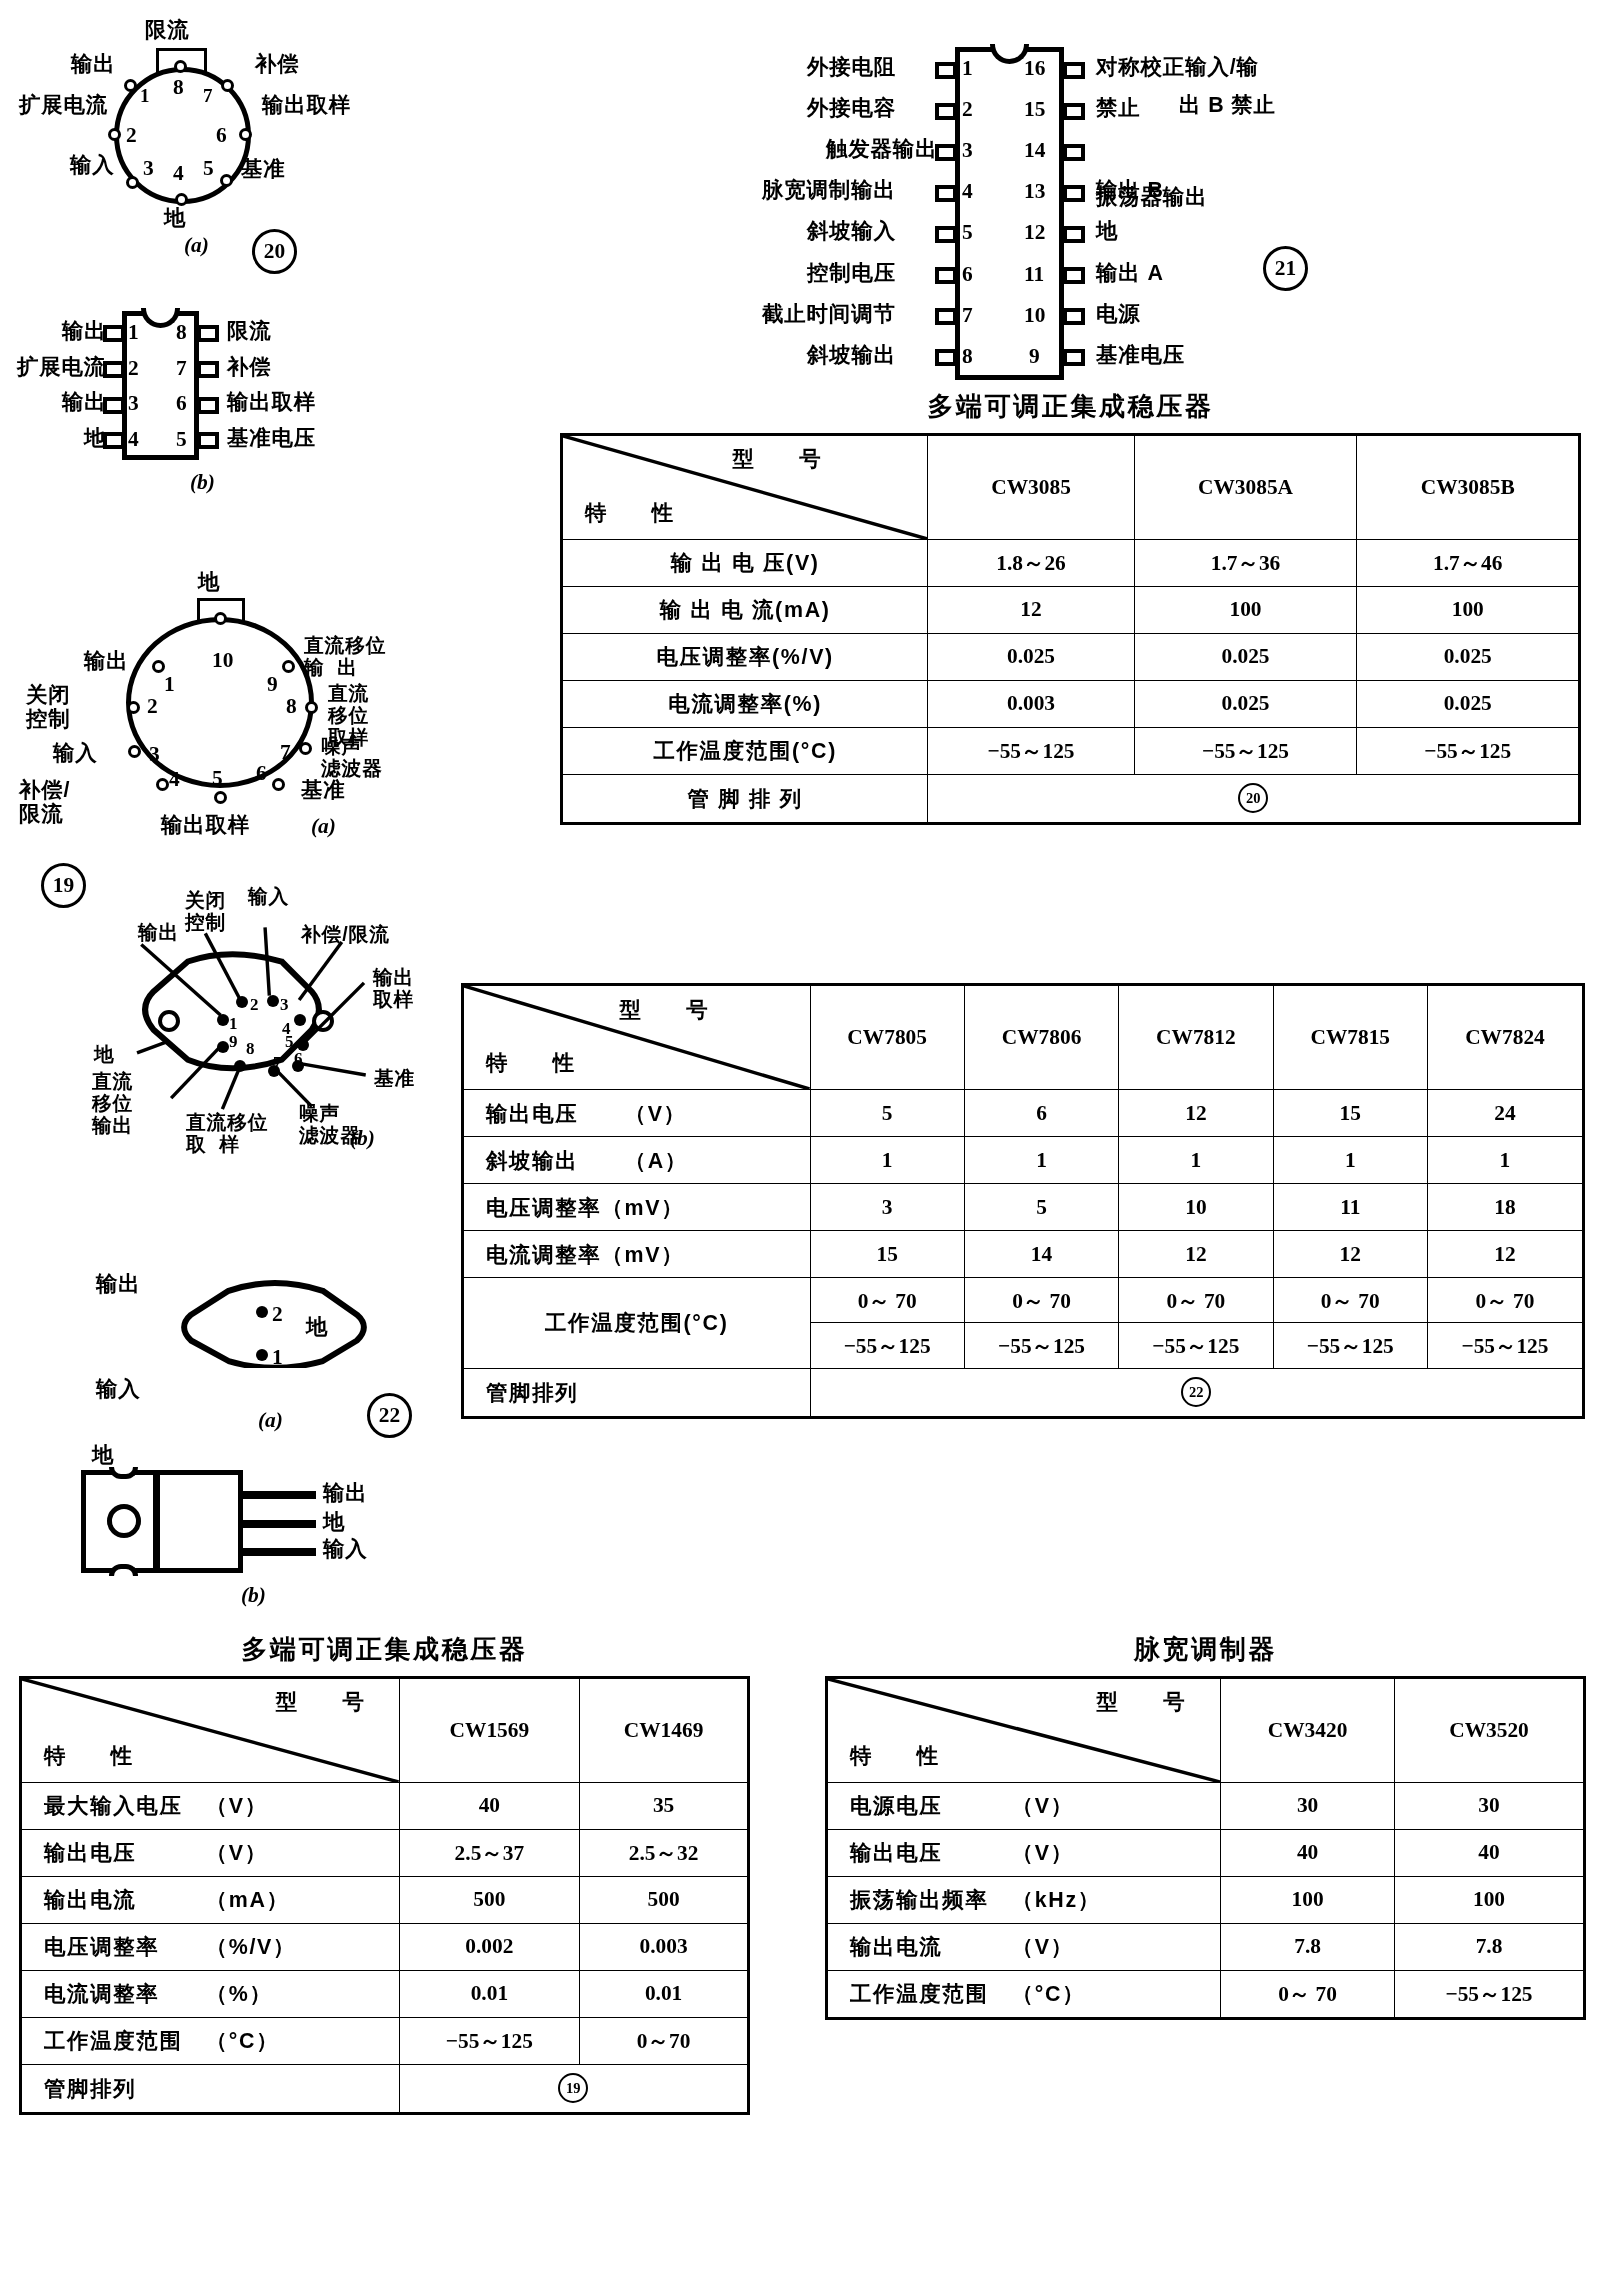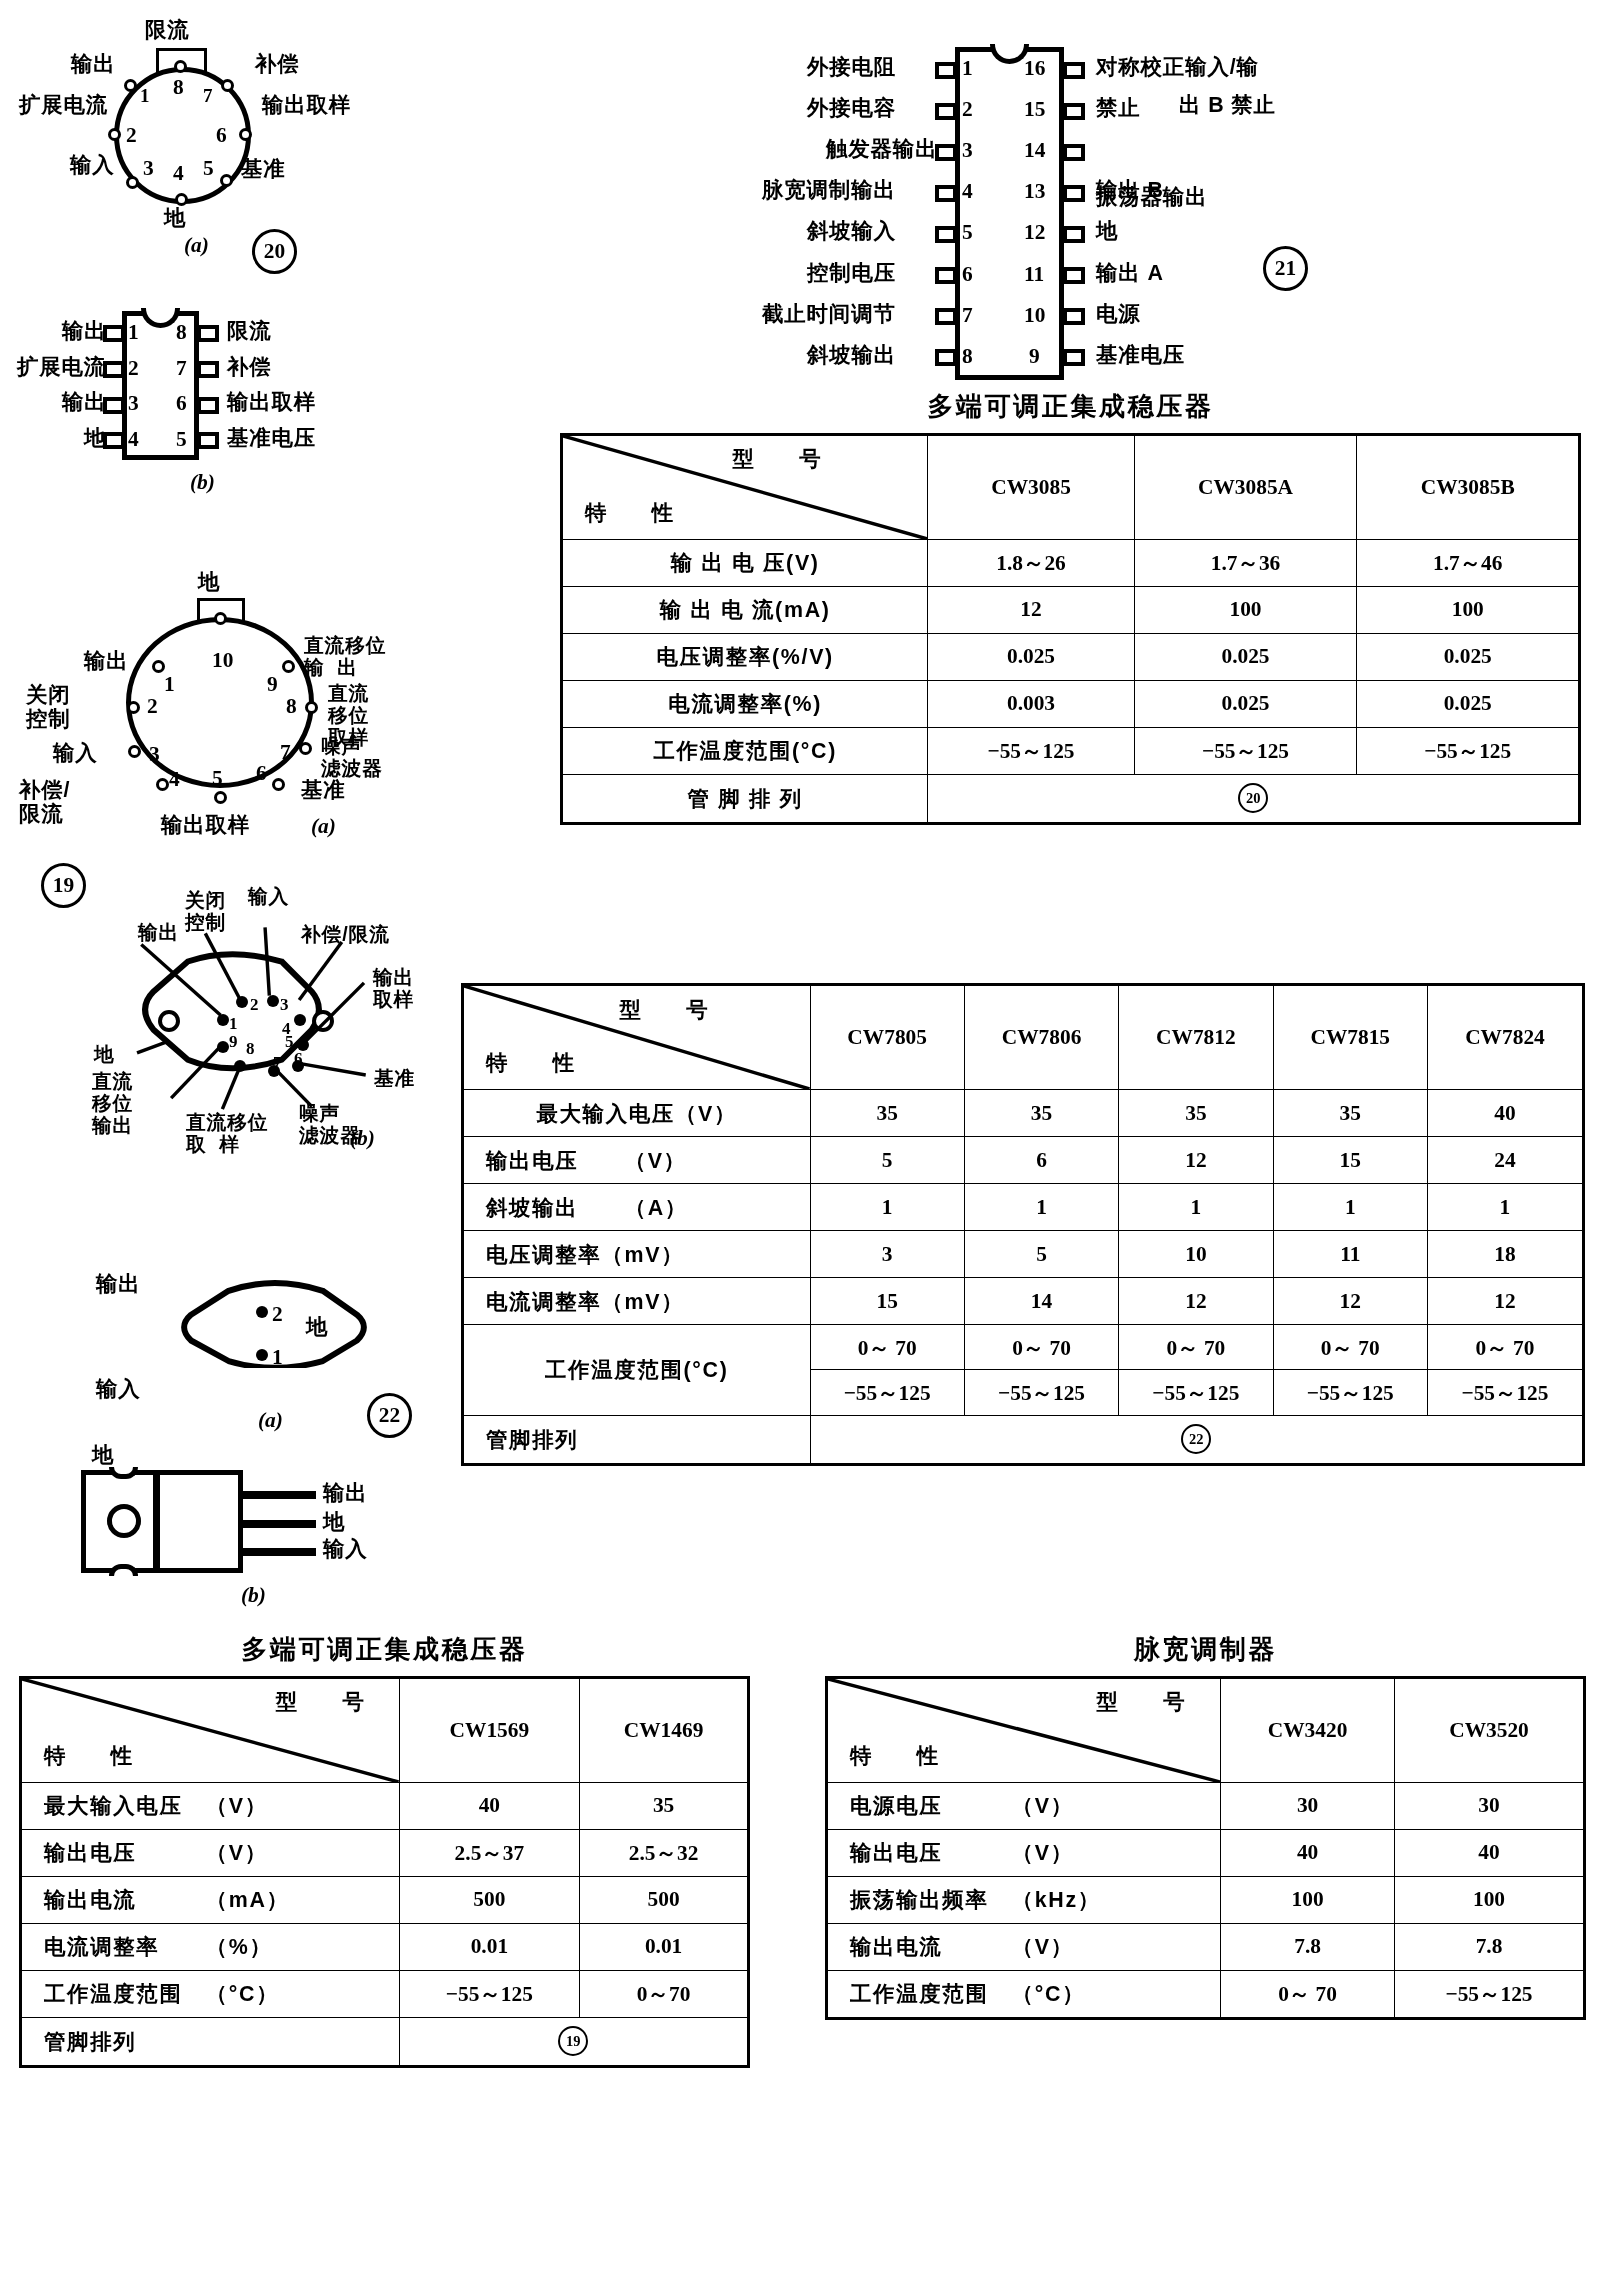--- a/index.html
+++ b/index.html
@@ -440,28 +440,20 @@
           <div class="corner-model">型　号</div>
           <div class="corner-char">特　性</div>
         </td>
         <td class="modelcell">CW7805</td>
         <td class="modelcell">CW7806</td>
         <td class="modelcell">CW7812</td>
         <td class="modelcell">CW7815</td>
         <td class="modelcell">CW7824</td>
       </tr>
       <tr>
-        <td class="rowhead ctr">最大输入电压（V）</td>
-        <td>35</td>
-        <td>35</td>
-        <td>35</td>
-        <td>35</td>
-        <td>40</td>
-      </tr>
-      <tr>
         <td class="rowhead">输出电压　　（V）</td>
         <td>5</td>
         <td>6</td>
         <td>12</td>
         <td>15</td>
         <td>24</td>
       </tr>
       <tr>
         <td class="rowhead">斜坡输出　　（A）</td>
         <td>1</td>
@@ -545,20 +537,25 @@
         <td class="rowhead">输出电压　　　（V）</td>
         <td>2.5～37</td>
         <td>2.5～32</td>
       </tr>
       <tr>
         <td class="rowhead">输出电流　　　（mA）</td>
         <td>500</td>
         <td>500</td>
       </tr>
       <tr>
+        <td class="rowhead">电压调整率　　（%/V）</td>
+        <td>0.002</td>
+        <td>0.003</td>
+      </tr>
+      <tr>
         <td class="rowhead">电流调整率　　（%）</td>
         <td>0.01</td>
         <td>0.01</td>
       </tr>
       <tr>
         <td class="rowhead">工作温度范围　（°C）</td>
         <td>−55～125</td>
         <td>0～70</td>
       </tr>
       <tr>

